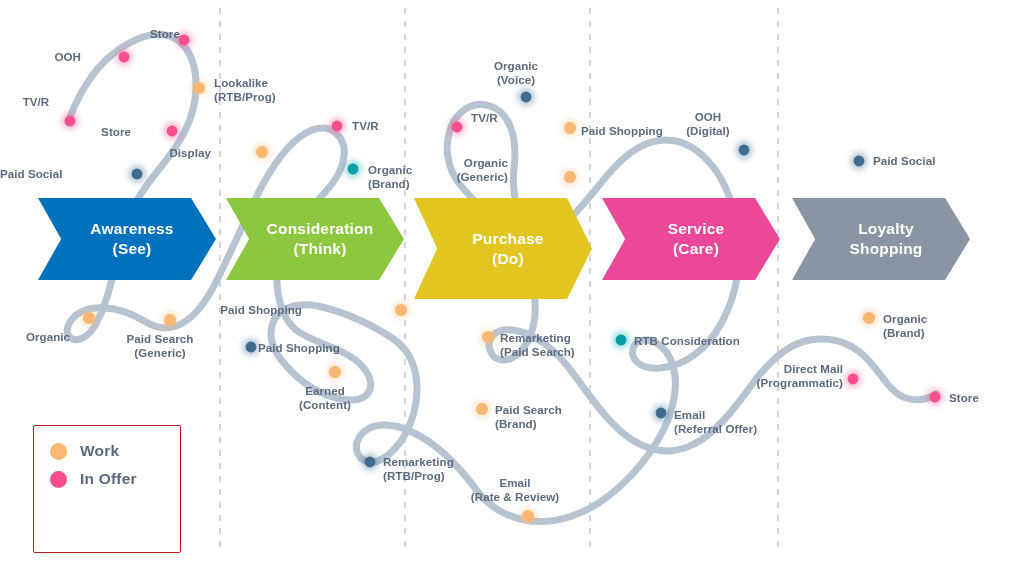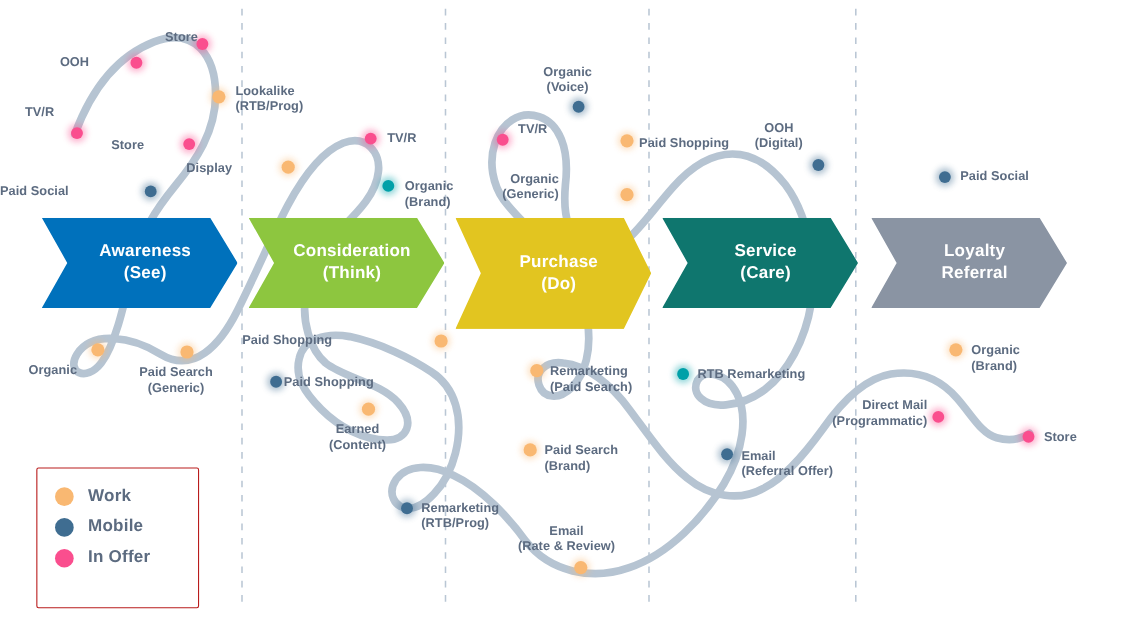--- a/index.html
+++ b/index.html
@@ -242,30 +242,30 @@
           <span>Consideration</span>
           <span>(Think)</span>
         </div>
       </div>
       <div class="stage" style="left: 414px; top: 198px; width: 178px; height: 101px; background: rgb(226, 197, 32);">
         <div>
           <span>Purchase</span>
           <span>(Do)</span>
         </div>
       </div>
-      <div class="stage" style="left: 602px; top: 198px; width: 178px; height: 82px; background: #0f766e;">
+      <div class="stage" style="left: 602px; top: 198px; width: 178px; height: 82px; background: #ec4899;">
         <div>
           <span>Service</span>
           <span>(Care)</span>
         </div>
       </div>
       <div class="stage" style="left: 792px; top: 198px; width: 178px; height: 82px; background: rgb(138, 148, 163);">
         <div>
           <span>Loyalty</span>
-          <span>Referral</span>
+          <span>Shopping</span>
         </div>
       </div>
     </div>
 
   <div id="label-layer">
       <div class="tp-label c" style="top: 95px; left: -24px; width: 120px;">TV/R</div>
       <div class="tp-label r" style="top: 50px; left: 0px; width: 81px;">OOH</div>
       <div class="tp-label c" style="top: 27px; left: 105px; width: 120px;">Store</div>
       <div class="tp-label l" style="top: 76px; left: 214px;">Lookalike
 (RTB/Prog)</div>
@@ -289,41 +289,37 @@
 (Voice)</div>
       <div class="tp-label l" style="top: 124px; left: 581px;">Paid Shopping</div>
       <div class="tp-label r" style="top: 156px; left: 0px; width: 508px;">Organic
 (Generic)</div>
       <div class="tp-label l" style="top: 331px; left: 500px;">Remarketing
 (Paid Search)</div>
       <div class="tp-label l" style="top: 403px; left: 495px;">Paid Search
 (Brand)</div>
       <div class="tp-label c" style="top: 476px; left: 455px; width: 120px;">Email
 (Rate &amp; Review)</div>
-      <div class="tp-label l" style="top: 334px; left: 634px;">RTB Remarketing</div>
+      <div class="tp-label l" style="top: 334px; left: 634px;">RTB Consideration</div>
       <div class="tp-label l" style="top: 408px; left: 674px;">Email
 (Referral Offer)</div>
       <div class="tp-label c" style="top: 110px; left: 648px; width: 120px;">OOH
 (Digital)</div>
       <div class="tp-label r" style="top: 362px; left: 0px; width: 843px;">Direct Mail
 (Programmatic)</div>
       <div class="tp-label l" style="top: 154px; left: 873px;">Paid Social</div>
       <div class="tp-label l" style="top: 312px; left: 883px;">Organic
 (Brand)</div>
       <div class="tp-label l" style="top: 391px; left: 949px;">Store</div>
     </div>
 
   <div id="legend">
       <div class="legend-row">
         <span class="legend-swatch" style="background: rgb(249, 184, 114);"></span>
         <span class="legend-text">Work</span>
       </div>
       <div class="legend-row">
-        <span class="legend-swatch" style="background: rgb(63, 109, 145);"></span>
-        <span class="legend-text">Mobile</span>
-      </div>
-      <div class="legend-row">
         <span class="legend-swatch" style="background: rgb(250, 78, 142);"></span>
         <span class="legend-text">In Offer</span>
       </div>
     </div>
 
 </div>
 
 </body></html>

